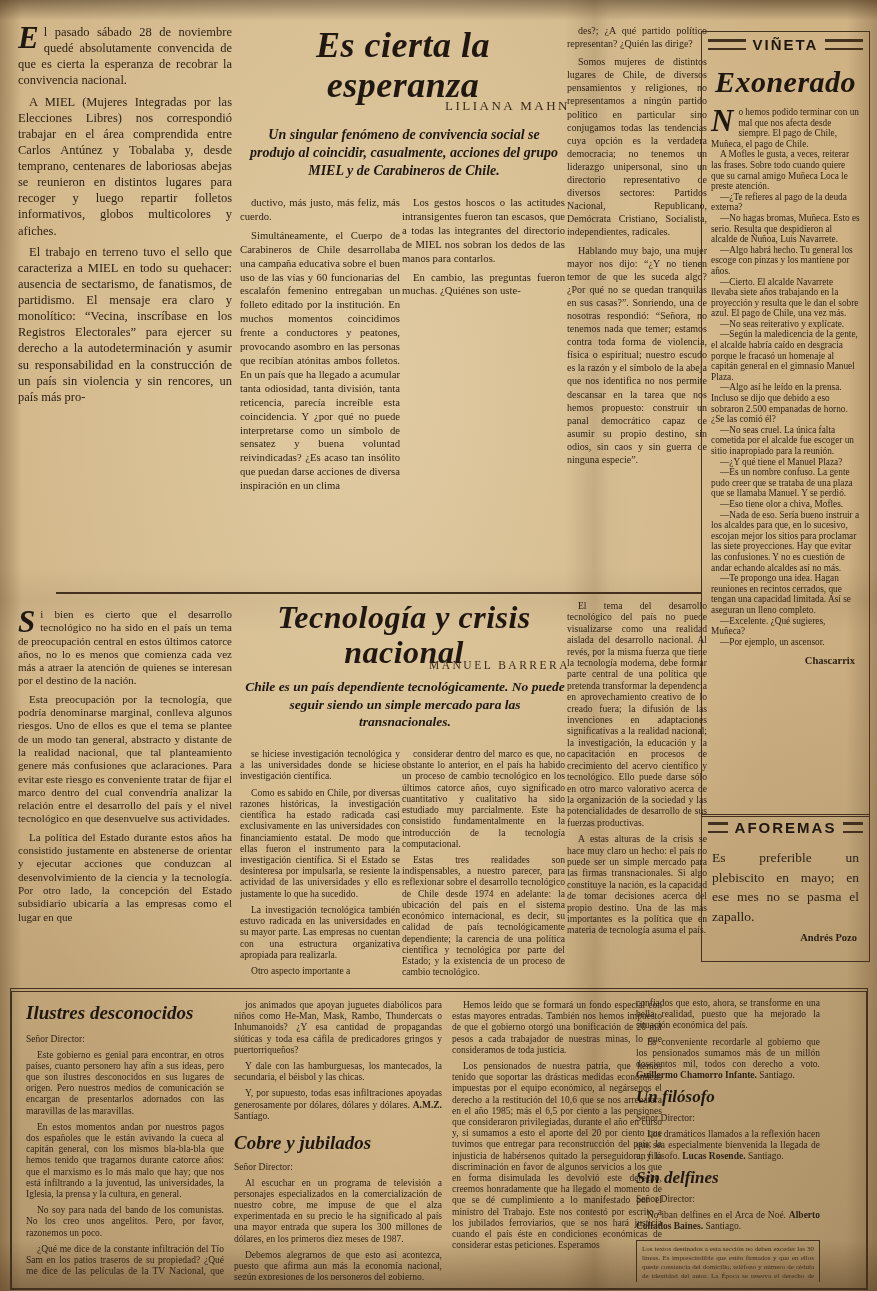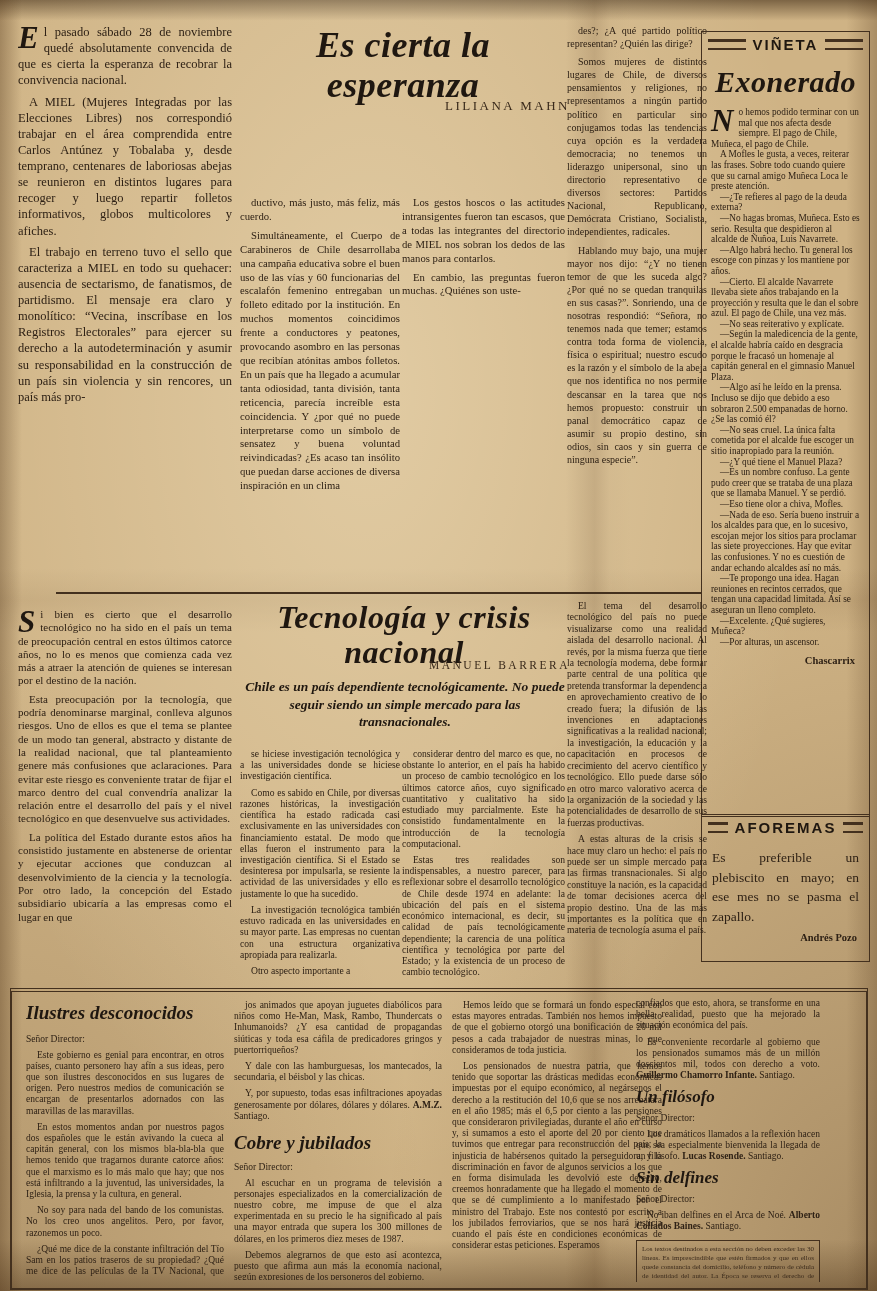--- a/index.html
+++ b/index.html
@@ -53,20 +53,21 @@
   <div class="col" style="left:18px;top:24px;width:214px;height:562px;font-size:12.5px;line-height:1.29;">
     <p class="first"><span class="dropcap">E</span><span>l pasado sábado 28 de noviembre quedé absolutamente convencida de que es cierta la esperanza de recobrar la convivencia nacional.</span></p>
     <div>
         <p>A MIEL (Mujeres Integradas por las Elecciones Libres) nos correspondió trabajar en el área comprendida entre Carlos Antúnez y Tobalaba y, desde temprano, centenares de laboriosas abejas se reunieron en distintos lugares para recoger y luego repartir folletos informativos, globos multicolores y afiches.</p>
         <p>El trabajo en terreno tuvo el sello que caracteriza a MIEL en todo su quehacer: ausencia de sectarismo, de fanatismos, de partidismo. El mensaje era claro y monolítico: “Vecina, inscríbase en los Registros Electorales” para ejercer su derecho a la autodeterminación y asumir su responsabilidad en la construcción de un país sin violencia y sin rencores, un país más pro-</p>
       </div>
   </div>
 
   <div class="headline" style="left:236px;top:26px;width:334px;font-size:36px;line-height:1.1;">Es cierta la esperanza</div>
   <div class="byline" style="left:236px;top:98px;width:334px;font-size:13px;">LILIANA MAHN</div>
+  <div class="lead" style="left:244px;top:126px;width:320px;font-size:14px;line-height:1.3;">Un singular fenómeno de convivencia social se produjo al coincidir, casualmente, acciones del grupo MIEL y de Carabineros de Chile.</div>
 
   <div class="col" style="left:240px;top:196px;width:160px;height:392px;font-size:10.7px;line-height:1.3;">
     <div>
         <p>ductivo, más justo, más feliz, más cuerdo.</p>
         <p>Simultáneamente, el Cuerpo de Carabineros de Chile desarrollaba una campaña educativa sobre el buen uso de las vías y 60 funcionarias del escalafón femenino entregaban un folleto editado por la institución. En muchos momentos coincidimos frente a conductores y peatones, provocando asombro en las personas que recibían atónitas ambos folletos. En un país que ha llegado a acumular tanta odiosidad, tanta división, tanta reticencia, parecía increíble esta coincidencia. Y ¿por qué no puede interpretarse como un símbolo de sensatez y buena voluntad reivindicadas? ¿Es acaso tan insólito que puedan darse acciones de diversa inspiración en un clima</p>
       </div>
   </div>
 
   <div class="col" style="left:402px;top:196px;width:163px;height:392px;font-size:10.7px;line-height:1.3;">
     <div>
@@ -99,21 +100,21 @@
           <p>—No seas reiterativo y explícate.</p>
           <p>—Según la maledicencia de la gente, el alcalde habría caído en desgracia porque le fracasó un homenaje al capitán general en el gimnasio Manuel Plaza.</p>
           <p>—Algo así he leído en la prensa. Incluso se dijo que debido a eso sobraron 2.500 empanadas de horno. ¿Se las comió él?</p>
           <p>—No seas cruel. La única falta cometida por el alcalde fue escoger un sitio inapropiado para la reunión.</p>
           <p>—¿Y qué tiene el Manuel Plaza?</p>
           <p>—Es un nombre confuso. La gente pudo creer que se trataba de una plaza que se llamaba Manuel. Y se perdió.</p>
           <p>—Eso tiene olor a chiva, Mofles.</p>
           <p>—Nada de eso. Sería bueno instruir a los alcaldes para que, en lo sucesivo, escojan mejor los sitios para proclamar las siete proyecciones. Hay que evitar las confusiones. Y no es cuestión de andar echando alcaldes así no más.</p>
           <p>—Te propongo una idea. Hagan reuniones en recintos cerrados, que tengan una capacidad limitada. Así se aseguran un lleno completo.</p>
           <p>—Excelente. ¿Qué sugieres, Muñeca?</p>
-          <p>—Por alturas, un ascensor.</p>
+          <p>—Por ejemplo, un ascensor.</p>
         </div>
     </div>
     <div class="signature">Chascarrix</div>
   </div>
 
   <div class="boxed" style="left:701px;top:814px;width:167px;height:146px;overflow:hidden;">
     <div class="rule-header">
       <span>AFOREMAS</span>
     </div>
     <div class="afo-quote">Es preferible un plebiscito en mayo; en ese mes no se pasma el zapallo.</div>

